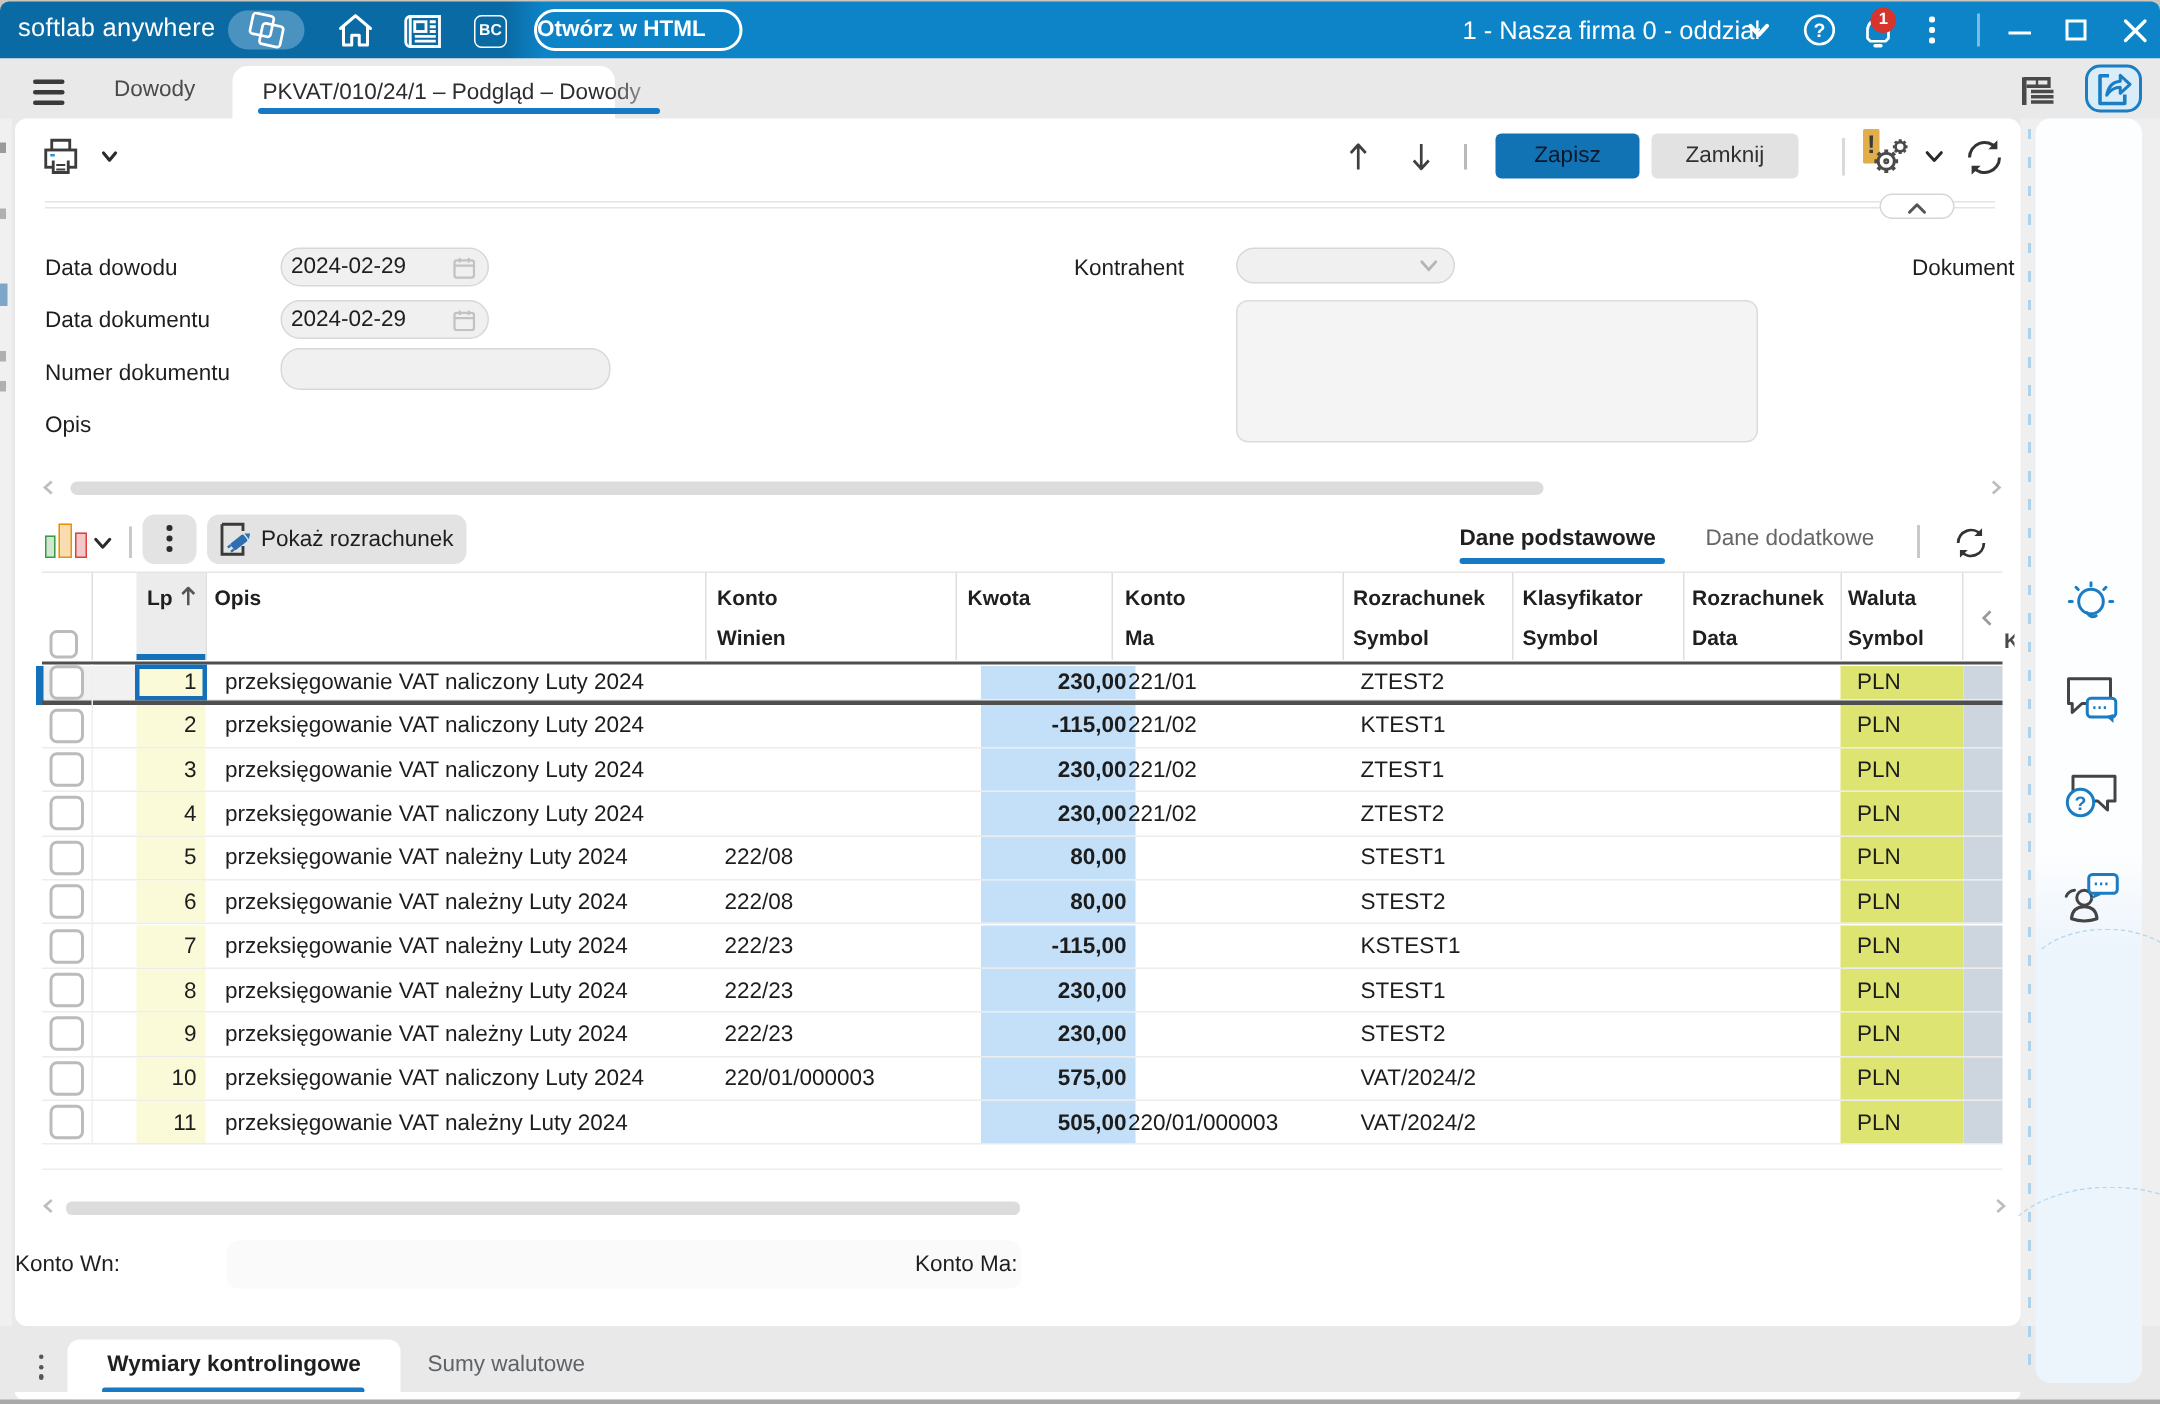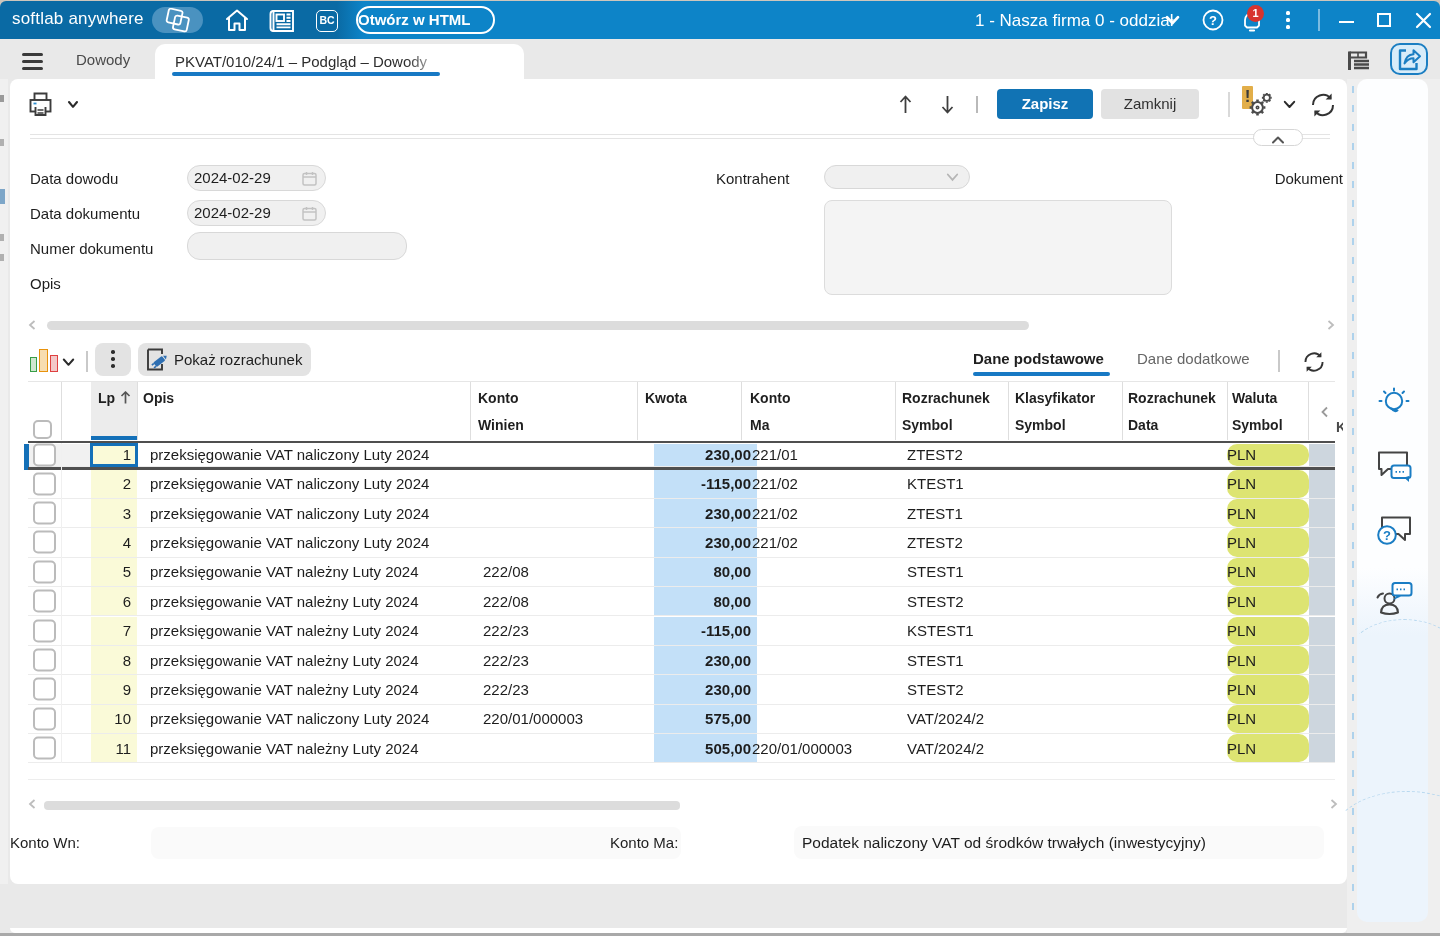--- a/index.html
+++ b/index.html
@@ -19,29 +19,29 @@
 #firm { left:975px; top:10px; font-size:17px; color:#fff; }
 #belt { left:1247px; top:4px; width:17px; height:17px; background:#d7342e; border-radius:50%;
   color:#fff; font-size:11px; font-weight:700; text-align:center; line-height:17px; }
 .winsep { left:1318px; top:8px; width:2px; height:22px; background:rgba(255,255,255,.45); }
 
 
 #tabstrip { left:0; top:39px; width:1440px; height:40px; background:#e9e9e9; }
 #burger div { width:21px; height:3px; background:#3a3a3a; border-radius:2px; margin-bottom:4px; }
 #burger { left:22px; top:14px; }
 #tab-dowody { left:76px; top:12px; font-size:15px; color:#4a4a4a; }
-#tab-active { left:155px; top:5px; width:369px; height:36px; background:#fff; border-radius:10px 10px 0 0; }
+#tab-active { left:155px; top:5px; width:255px; height:36px; background:#fff; border-radius:10px 10px 0 0; }
 #tab-active .txt { position:absolute; left:20px; top:9px; font-size:15px; font-weight:500; color:#2d2d2d; white-space:nowrap; width:272px; overflow:hidden;
   -webkit-mask-image:linear-gradient(90deg,#000 85%,transparent 100%); }
 #tab-active .und { position:absolute; left:17px; top:28px; width:268px; height:4px; background:#1779c4; border-radius:2px; }
 
 
 #panel { left:10px; top:79px; width:1337px; height:805px; background:#fff; border-radius:8px; }
 .sep-v { background:#d9d9d9; width:2px; }
-.btn-blue { background:#1173b4; color:#ffffff; border-radius:4px; font-size:15px; font-weight:700; text-align:center; }
+.btn-blue { background:#1173b4; color:#0f172a; border-radius:4px; font-size:15px; font-weight:400; text-align:center; }
 .btn-gray { background:#e2e2e2; color:#303030; border-radius:4px; font-size:15px; text-align:center; }
 
 
 .flabel { font-size:15px; color:#1e1e1e; }
 .finput { background:#f0f0f0; border:1px solid #d8d8d8; border-radius:13px; font-size:15px; color:#1e1e1e; }
 
 
 .hcell { font-size:14px; font-weight:700; color:#1f1f1f; position:absolute; white-space:nowrap; }
 .vline { position:absolute; width:1px; background:#dedede; }
 .chk { position:absolute; width:19px; height:19px; border:2px solid #bbb; border-radius:5px; background:#fff; }
@@ -50,21 +50,21 @@
   display:flex; align-items:center; }
 .chk2 { left:5px; }
 .chk2::before { content:""; width:19px; height:19px; border:2px solid #bbb; border-radius:5px; background:#fff; }
 .c-chk { top:50% !important; bottom:auto !important; transform:translateY(-50%); }
 .c-lp { left:63px; width:46px; background:#fafad8; justify-content:flex-end; padding-right:6px; }
 .c-op { left:122px; }
 .c-win { left:455px; }
 .c-kwo { left:626px; width:103px; background:#c3e0f8; justify-content:flex-end; padding-right:6px;font-weight:bold; }
 .c-ma { left:724px; }
 .c-roz { left:879px; }
-.c-pln { left:1199px; width:82px; background:#dde472; padding-left:0;border-radius:10px; }
+.c-pln { left:1199px; width:82px; background:#dde472; padding-left:11px; }
 .c-strip { left:1281px; width:26px; background:#cdd6de; }
 .sel .c-lp { outline:3px solid #1470b8; outline-offset:-2px; }
 .sel { background:linear-gradient(to right,#f1f1f1 0px,#f1f1f1 63px,#fff 63px); }
 
 
 #botarea { left:0; top:884px; width:1440px; height:49px; background:#e9e9e9; }
 #botline { left:0; top:933px; width:1440px; height:3px; background:#a9a9a9; }
 
 
 #sidebar { left:1357px; top:79px; width:71px; height:843px; border-radius:10px;
@@ -436,21 +436,31 @@
         <path d="M7.5 2 L3 6 L7.5 10" fill="none" stroke="#bdbdbd" stroke-width="1.8"></path>
       </svg>
     <div class="abs" style="left:34px;top:722px;width:636px;height:8.5px;background:#dcdcdc;border-radius:4px"></div>
     <svg class="abs" style="left:1319px;top:719px" width="10" height="12" viewBox="0 0 10 12">
         <path d="M2.5 2 L7 6 L2.5 10" fill="none" stroke="#bdbdbd" stroke-width="1.8"></path>
       </svg>
 
     <div class="flabel abs" style="left:0px;top:755px;width:135px">Konto Wn:</div>
     <div class="abs" style="left:141px;top:748px;width:530px;height:32px;background:#fafafa;border-radius:8px"></div>
     <div class="flabel abs" style="left:600px;top:755px;width:178px">Konto Ma:</div>
-    <div class="abs" style="left:784px;top:747px;width:530px;height:33px;background:#fafafa;border-radius:8px;font-size:15.5px;color:#1d1d1d;line-height:33px;padding-left:8px">Podatek naliczony VAT od środków trwałych (inwestycyjny)</div>
+  </div>
+  <div id="botarea" class="abs">
+    <div class="abs" style="left:26px;top:19px;width:3.4px">
+      <div style="width:3.4px;height:3.4px;border-radius:50%;background:#555;margin-bottom:3.2px"></div>
+      <div style="width:3.4px;height:3.4px;border-radius:50%;background:#555;margin-bottom:3.2px"></div>
+      <div style="width:3.4px;height:3.4px;border-radius:50%;background:#555"></div>
+    </div>
+    <div class="abs" style="left:45px;top:9px;width:222px;height:40px;background:#fff;border-radius:8px 8px 0 0"></div>
+    <div class="abs" style="left:45px;top:17px;width:222px;text-align:center;font-size:15px;font-weight:700;color:#1f1f1f">Wymiary kontrolingowe</div>
+    <div class="abs" style="left:68px;top:41px;width:175px;height:3.5px;background:#1779c4;border-radius:2px"></div>
+    <div class="abs" style="left:285px;top:17px;font-size:15px;color:#5f6368">Sumy walutowe</div>
   </div>
   <div class="abs" style="left:10px;top:928px;width:1337px;height:5px;background:#fff;border-radius:0 0 6px 6px"></div>
   <div class="abs" style="left:1352px;top:86px;width:2px;height:834px;background:repeating-linear-gradient(to bottom,#aed2ec 0px,#aed2ec 7px,transparent 7px,transparent 19px)"></div>
   <div id="sidebar" class="abs">
     <svg class="abs" style="left:20px;top:308px" width="34" height="32" viewBox="0 0 34 32">
       <g fill="none" stroke="#1a7dc4" stroke-width="2" stroke-linecap="round">
         <circle cx="17" cy="14" r="8.2"></circle>
         <path d="M14.5 21.5 Q17 25.5 20.5 23.5"></path>
         <path d="M17 1.5 V3.5 M27 4.5 L25.5 6 M31.5 14 H29.5 M2.5 14 H4.5 M7 4.5 L8.5 6"></path>
       </g>

